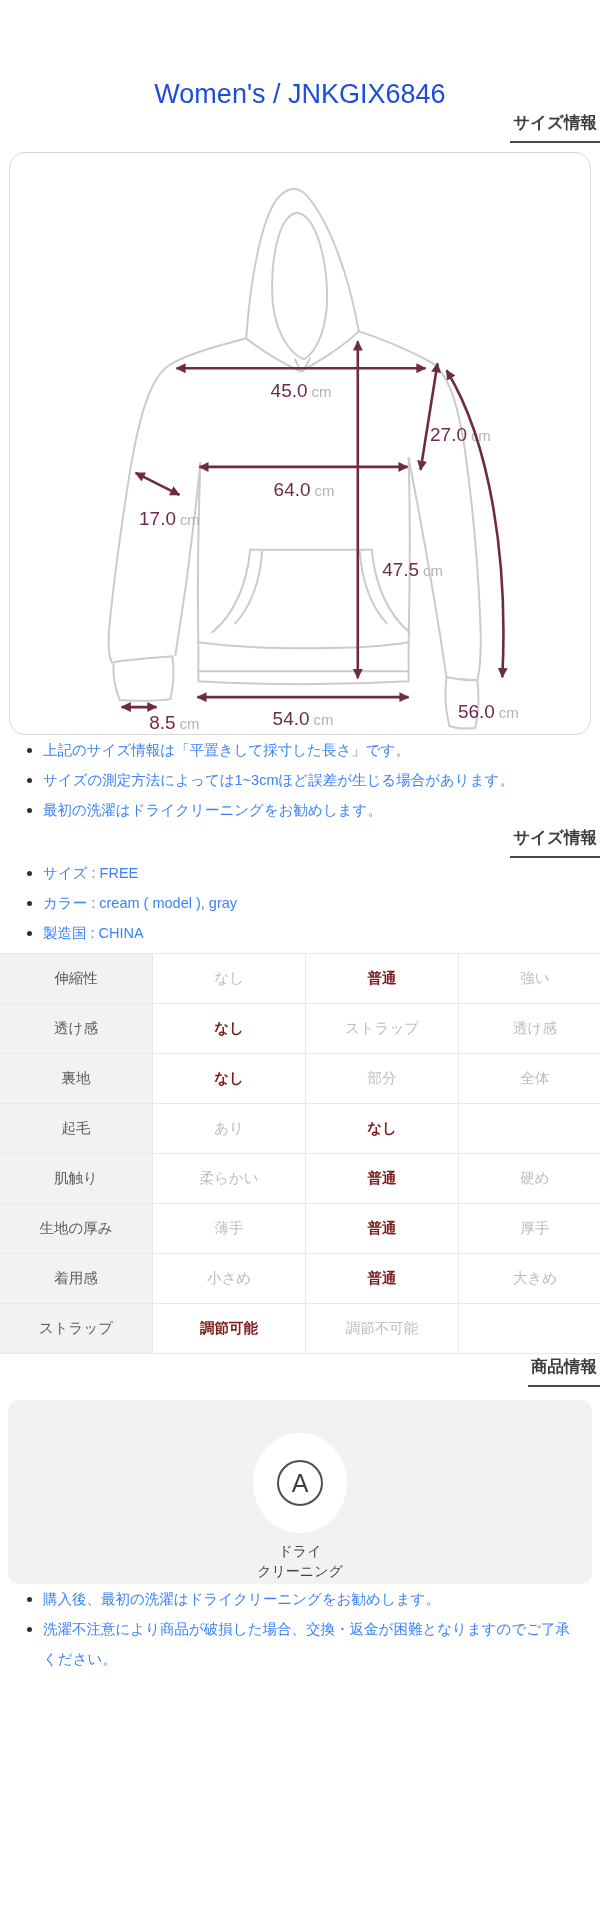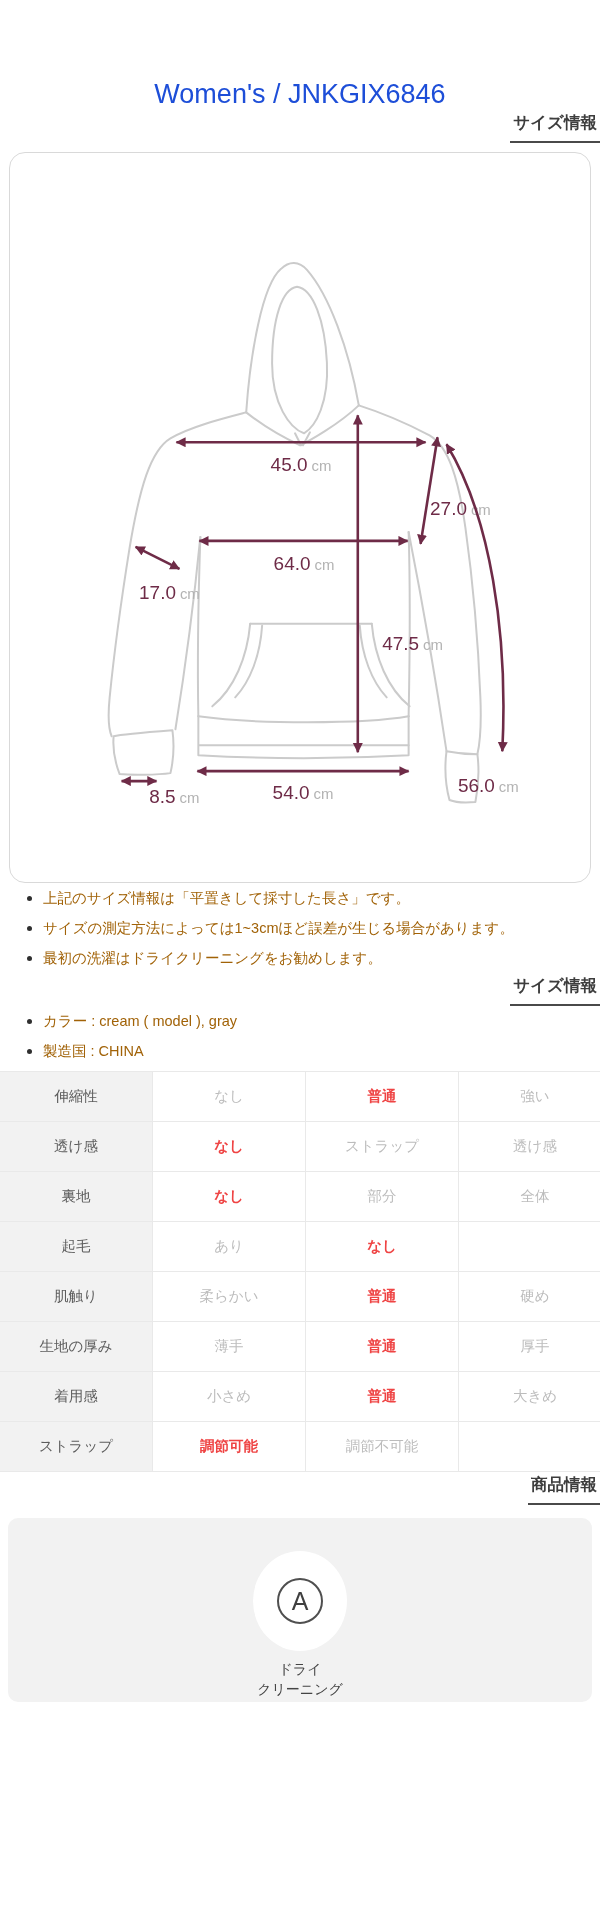--- a/index.html
+++ b/index.html
@@ -22,34 +22,34 @@
   }
   h2.sec-heading .hd{
     display:inline-block;padding:0 3px 7px 3px;border-bottom:2.5px solid #4a4a4a;
   }
   .hd-1{margin-top:58px;}
   .hd-2{margin-top:39px;}
   .hd-3{margin-top:50px;}
 
   
   .diagram-card{
-    margin:9px auto 0 auto;width:582px;height:731px;
+    margin:9px auto 0 auto;width:582px;height:583px;
     border:1px solid #d9d9d9;border-radius:16px;box-sizing:border-box;
     overflow:hidden;
   }
   .diagram-card svg{display:block;width:100%;height:100%;}
   .outline{stroke:#cbcbcb;stroke-width:2;fill:none;stroke-linecap:round;stroke-linejoin:round;}
   .measure{stroke:#6e2b47;stroke-width:2.6;fill:none;}
   .mlabel{font-family:"Liberation Sans","DejaVu Sans",sans-serif;}
   .mval{fill:#6e2b47;font-size:19px;font-weight:500;}
   .munit{fill:#b3b3b3;font-size:15px;}
 
   
   ul.notes{
-    list-style:none;margin:0;padding:0 24px 0 26px;font-size:14.5px;color:#a16207;
+    list-style:none;margin:0;padding:0 24px 0 26px;font-size:14.5px;color:#3b82f6;
   }
   ul.notes li{position:relative;padding-left:17px;line-height:30px;}
   ul.notes li .dot{
     position:absolute;left:1px;top:13px;width:5px;height:5px;border-radius:50%;background:#2f2f2f;
   }
   .notes-1{margin-top:24px;}
   .notes-2{margin-top:14px;}
   .notes-3{margin-top:28px;}
 
   
@@ -59,21 +59,21 @@
   }
   table.spec td,table.spec th{
     height:49px;text-align:center;vertical-align:middle;
     border:1px solid #e9e9e9;padding:0 1px;
   }
   table.spec th{
     width:150px;background:#f2f2f2;color:#5c5c5c;font-weight:400;border-left:none;
   }
   table.spec td{width:150px;background:#ffffff;color:#bcbcbc;font-weight:400;}
   table.spec td:last-child{border-right:none;}
-  table.spec td.sel{color:#ef4444;font-weight:700;}
+  table.spec td.sel{color:#7f1d1d;font-weight:700;}
 
   
   .care-box{
     margin:13px auto 0 auto;width:584px;height:184px;background:#f2f2f2;border-radius:10px;
     box-sizing:border-box;padding-top:33px;text-align:center;
   }
   .care-blob{
     width:94px;height:100px;border-radius:50%;background:#ffffff;margin:0 auto;
     display:flex;align-items:center;justify-content:center;
   }
@@ -177,20 +177,21 @@
     <li><span class="dot"></span><span>上記のサイズ情報は「平置きして採寸した長さ」です。</span></li>
     <li><span class="dot"></span><span>サイズの測定方法によっては1~3cmほど誤差が生じる場合があります。</span></li>
     <li><span class="dot"></span><span>最初の洗濯はドライクリーニングをお勧めします。</span></li>
   </ul>
 
   <h2 class="sec-heading hd-2">
     <span class="hd">サイズ情報</span>
   </h2>
 
   <ul class="notes notes-2">
+    <li><span class="dot"></span><span>サイズ : FREE</span></li>
     <li><span class="dot"></span><span>カラー : cream ( model ),  gray</span></li>
     <li><span class="dot"></span><span>製造国 : CHINA</span></li>
   </ul>
 
   <table class="spec">
     <tbody>
       <tr>
         <th>伸縮性</th>
         <td>なし</td>
         <td class="sel">普通</td>
@@ -250,14 +251,18 @@
       <div class="care-circle">
         <span>A</span>
       </div>
     </div>
     <div class="care-label">
       <div>ドライ</div>
       <div>クリーニング</div>
     </div>
   </div>
 
+  <ul class="notes notes-3">
+    <li><span class="dot"></span><span>購入後、最初の洗濯はドライクリーニングをお勧めします。</span></li>
+    <li><span class="dot"></span><span>洗濯不注意により商品が破損した場合、交換・返金が困難となりますのでご了承ください。</span></li>
+  </ul>
 
 </div>
 
 </body></html>

